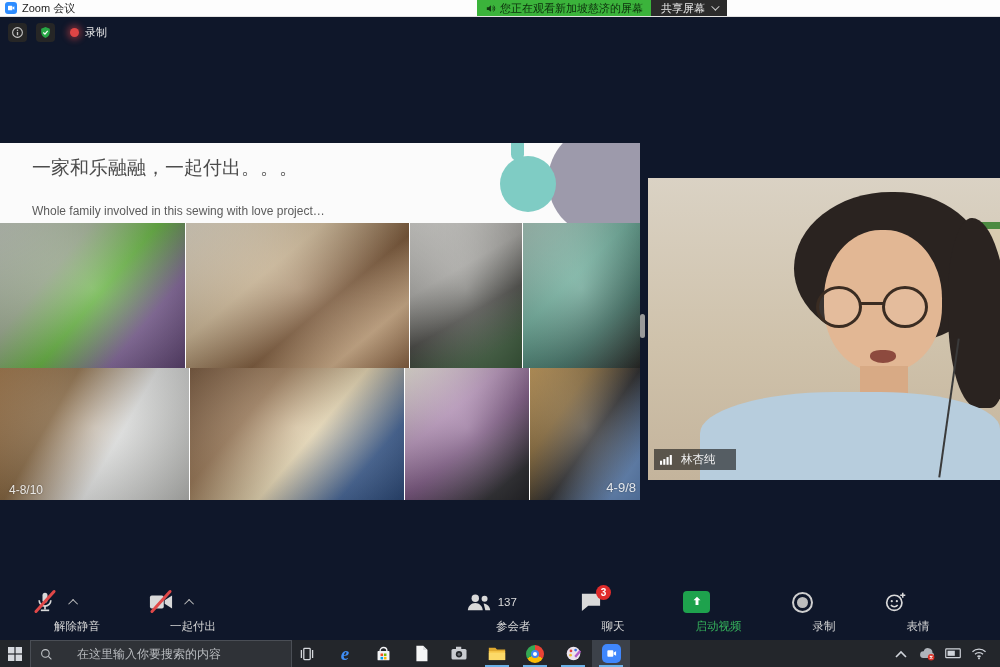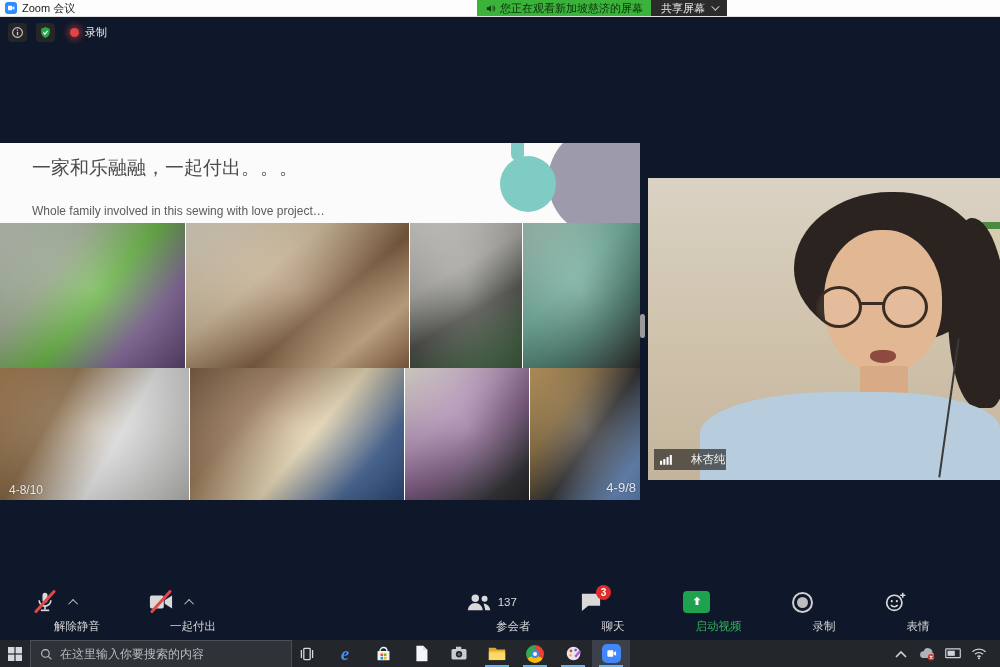--- a/index.html
+++ b/index.html
@@ -60,21 +60,21 @@
   .vhair { position:absolute; left:146px; top:14px; width:190px; height:150px; background:#2a2320; border-radius:52% 48% 42% 50%; }
   .vhair2 { position:absolute; left:300px; top:40px; width:60px; height:190px; background:#2a2320; border-radius:40% 60% 30% 50%; }
   .vface { position:absolute; left:176px; top:52px; width:118px; height:142px; background:#e2b794; border-radius:48% 48% 46% 46%; }
   .vglass { position:absolute; width:46px; height:42px; border:3px solid #3a2c22; border-radius:50%; top:108px; background:rgba(255,255,255,.08); }
   .vg1 { left:168px; } .vg2 { left:234px; }
   .vbridge { position:absolute; left:212px; top:124px; width:24px; height:3px; background:#3a2c22; }
   .vmouth { position:absolute; left:222px; top:172px; width:26px; height:13px; background:#8d4a3e; border-radius:40% 40% 50% 50%; }
   .vneck { position:absolute; left:212px; top:188px; width:48px; height:34px; background:#d8aa85; }
   .vbody { position:absolute; left:52px; bottom:-4px; width:300px; height:92px; background:#b7cddd; border-radius:45% 40% 0 0; }
   .vwire { position:absolute; left:300px; top:160px; width:2px; height:140px; background:#3a3a3a; transform:rotate(8deg); }
-  .nametag { position:absolute; left:6px; bottom:10px; background:rgba(25,25,25,.62); display:flex; align-items:center; gap:18px; padding:3px 0 3px 6px;font-family:Liberation Serif, serif; }
+  .nametag { position:absolute; left:6px; bottom:10px; background:rgba(25,25,25,.62); display:flex; align-items:center; gap:8px; padding:3px 20px 3px 6px;font-family:Liberation Serif, serif; }
   .nametag span.nm { color:#f0f0f0; font-size:11.5px; }
 
   
   .tb-left { position:absolute; left:10px; top:588px; display:flex; gap:26px; }
   .tb-center { position:absolute; left:452px; top:588px; display:flex; gap:27px; }
   .ctrl { display:flex; flex-direction:column; align-items:center; cursor:pointer; }
   .ctrl-top { position:relative; height:28px; display:flex; align-items:center; gap:13px; }
   .ctrl-label { font-size:11.5px; color:#d6d6d6; margin-top:3px; white-space:nowrap;margin-left:44px; }
   .ctrl-label.green { color:#35b35c; }
   .chev-up { width:7px; height:7px; border-left:1.6px solid #bdbdbd; border-top:1.6px solid #bdbdbd; transform:rotate(45deg) translateY(2px); }
@@ -82,21 +82,21 @@
   .slashed::after { content:""; position:absolute; left:-2px; top:11px; width:30px; height:3px; background:#e04848; border-radius:2px; transform:rotate(-48deg); }
   .count { font-size:11.5px; color:#dcdcdc; margin-left:-7px; }
   .badge { position:absolute; top:-7px; right:-9px; min-width:15px; height:15px; border-radius:8px; background:#e02b2b; color:#fff; font-size:10px; font-weight:bold; display:flex; align-items:center; justify-content:center; padding:0 3px; }
   .share-ico { width:27px; height:22px; border-radius:4px; background:#1ea24d; display:flex; align-items:center; justify-content:center; }
   .rec-ring { width:21px; height:21px; border:2px solid #cfcfcf; border-radius:50%; display:flex; align-items:center; justify-content:center; }
   .rec-ring i { width:11px; height:11px; border-radius:50%; background:#bdbdbd; }
 
   
   .taskbar { position:absolute; left:0; bottom:0; width:1000px; height:27px; background:#23262b; display:flex; align-items:stretch; z-index:6; }
   .tb-btn { width:30px; display:flex; align-items:center; justify-content:center; cursor:pointer; }
-  .search-box { width:262px; background:#2f3237; border:1px solid #4a4e55; border-bottom:none; display:flex; align-items:center; gap:7px; padding:0 9px; }
+  .search-box { width:262px; background:#2f3237; border:1px solid #4a4e55; border-bottom:none; display:flex; align-items:center; gap:24px; padding:0 9px; }
   .search-box input { flex:1; background:transparent; border:none; outline:none; color:#c3c6ca; font-size:12px; font-family:inherit; }
   .search-box input::placeholder { color:#b9bcc0; opacity:1; }
   .apps { display:flex; margin-left:4px; }
   .app-slot { width:38px; position:relative; display:flex; align-items:center; justify-content:center; cursor:pointer; }
   .app-slot.open::after { content:""; position:absolute; bottom:0; left:7px; right:7px; height:2px; background:#6cb2e8; }
   .app-slot.active { background:#3c4149; }
   .tray { margin-left:auto; display:flex; align-items:center; gap:4px; padding-right:10px; }
   .tray .tb-btn { width:22px; }
   .edge-e::before { content:"e"; color:#3f8ef7; font-size:19px; font-weight:bold; font-family:"Liberation Serif",serif; font-style:italic; }
   .zoom-tile { width:19px; height:19px; background:#4087fc; border-radius:5px; display:flex; align-items:center; justify-content:center; }

